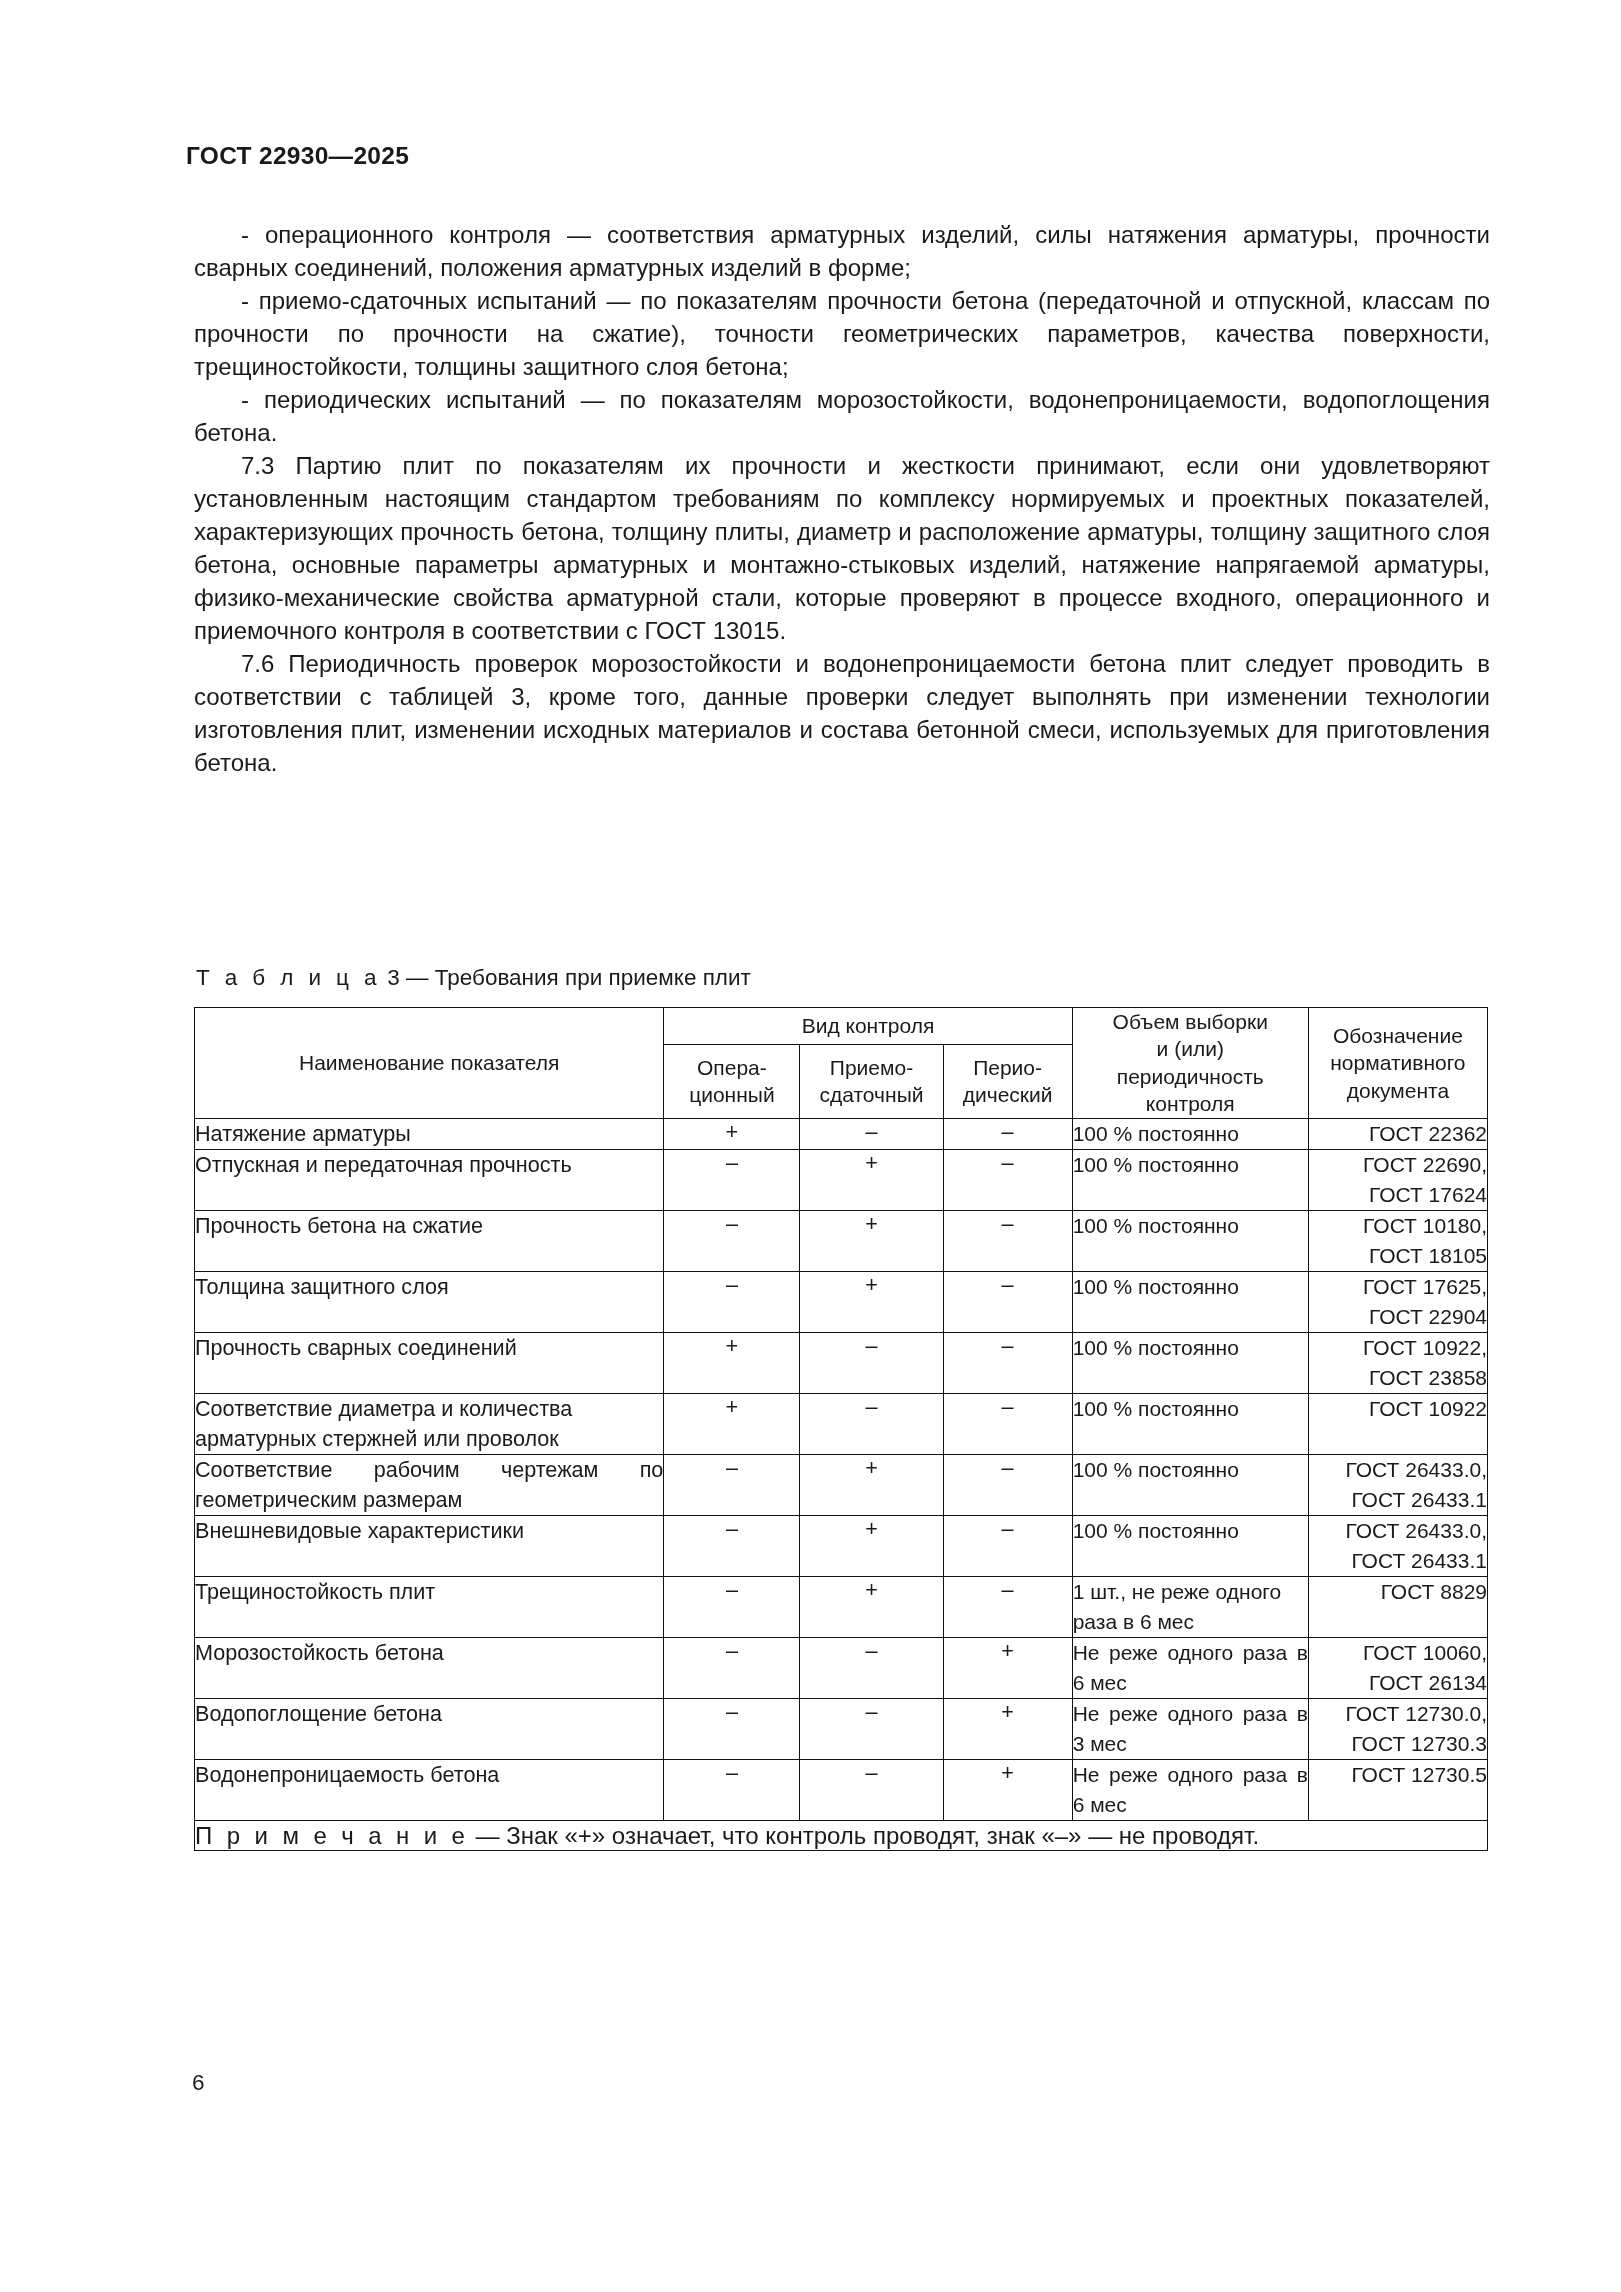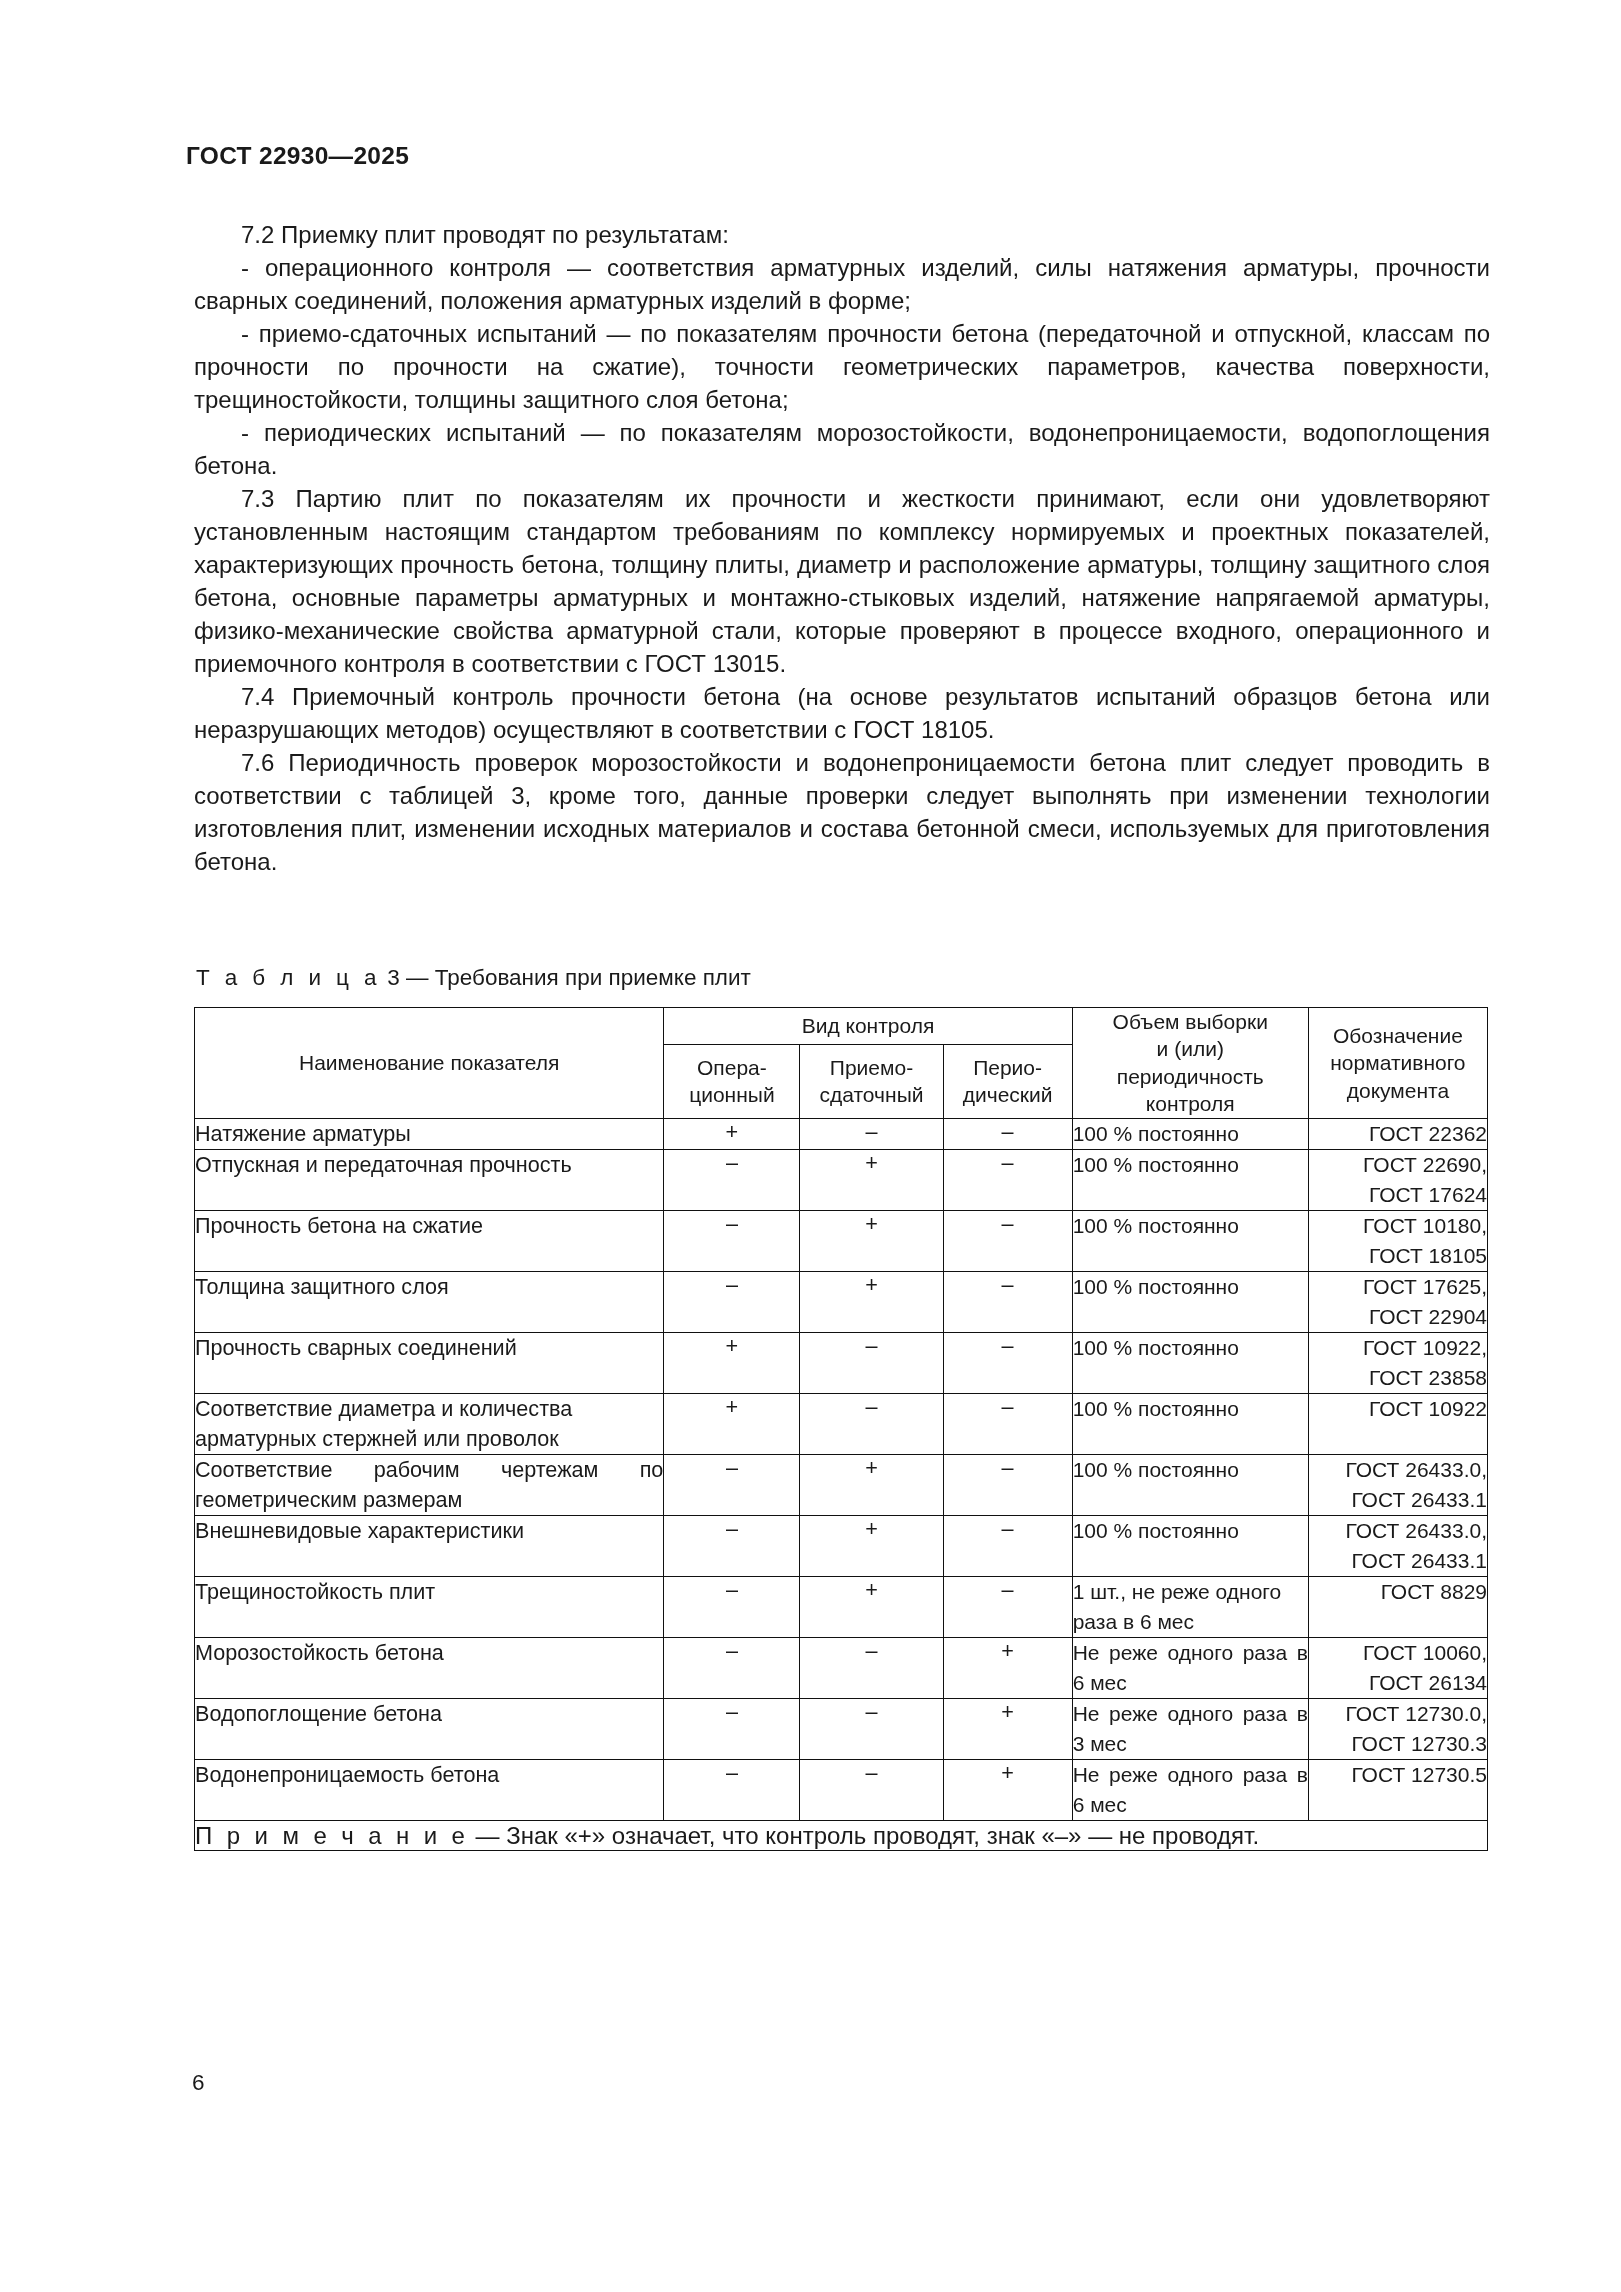--- a/index.html
+++ b/index.html
@@ -141,26 +141,24 @@
   col.c-doc  { width: 179px; }
 </style>
 </head>
 <body>
 
 <div class="page">
 
   <div class="doc-header">ГОСТ 22930—2025</div>
 
   <div class="body-block" id="body-block">
-      <p class="para"><span class="ind"></span>7.2  Приемку плит проводят по результатам:</p>
       <p class="para"><span class="ind"></span>-  операционного контроля — соответствия арматурных изделий, силы натяжения арматуры, проч­ности сварных соединений, положения арматурных изделий в форме;</p>
       <p class="para"><span class="ind"></span>- приемо-сдаточных испытаний — по показателям прочности бетона (передаточной и отпускной, классам по прочности по прочности на сжатие), точности геометрических параметров, качества поверх­ности, трещиностойкости, толщины защитного слоя бетона;</p>
       <p class="para"><span class="ind"></span>- периодических испытаний — по показателям морозостойкости, водонепроницаемости, водо­поглощения бетона.</p>
       <p class="para"><span class="ind"></span>7.3  Партию плит по показателям их прочности и жесткости принимают, если они удовлетворяют установленным настоящим стандартом требованиям по комплексу нормируемых и проектных показате­лей, характеризующих прочность бетона, толщину плиты, диаметр и расположение арматуры, толщину защитного слоя бетона, основные параметры арматурных и монтажно-стыковых изделий, натяжение напрягаемой арматуры, физико-механические свойства арматурной стали, которые проверяют в про­цессе входного, операционного и приемочного контроля в соответствии с ГОСТ 13015.</p>
-      <p class="para"><span class="ind"></span>7.4  Приемочный контроль прочности бетона (на основе результатов испытаний образцов бетона или неразрушающих методов) осуществляют в соответствии с ГОСТ 18105.</p>
       <p class="para"><span class="ind"></span>7.6  Периодичность проверок морозостойкости и водонепроницаемости бетона плит следует про­водить в соответствии с таблицей 3, кроме того, данные проверки следует выполнять при изменении технологии изготовления плит, изменении исходных материалов и состава бетонной смеси, используе­мых для приготовления бетона.</p>
     </div>
 
   <div class="table-caption">
     <span class="sp">Т а б л и ц а</span>
     <span>3 — Требования при приемке плит</span>
   </div>
 
   <table class="req">
     <colgroup>

